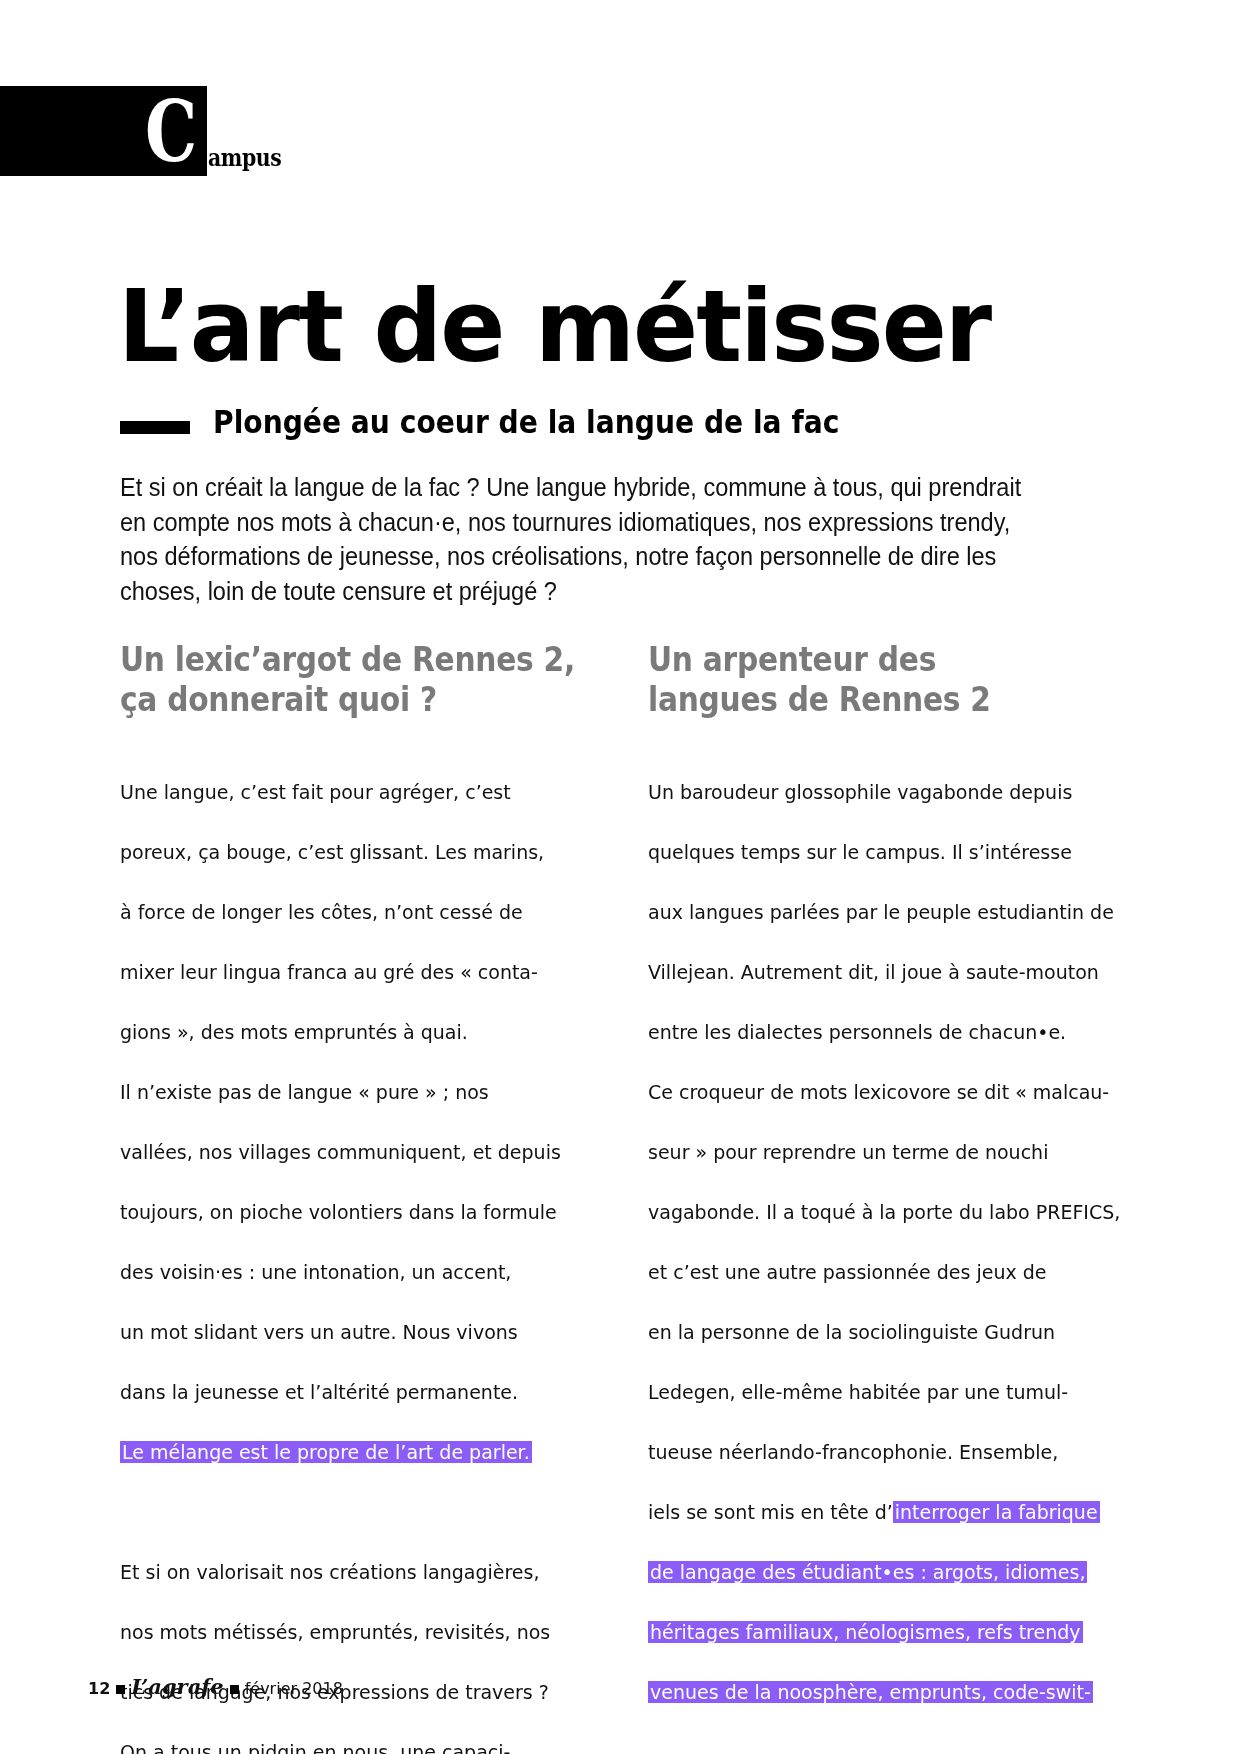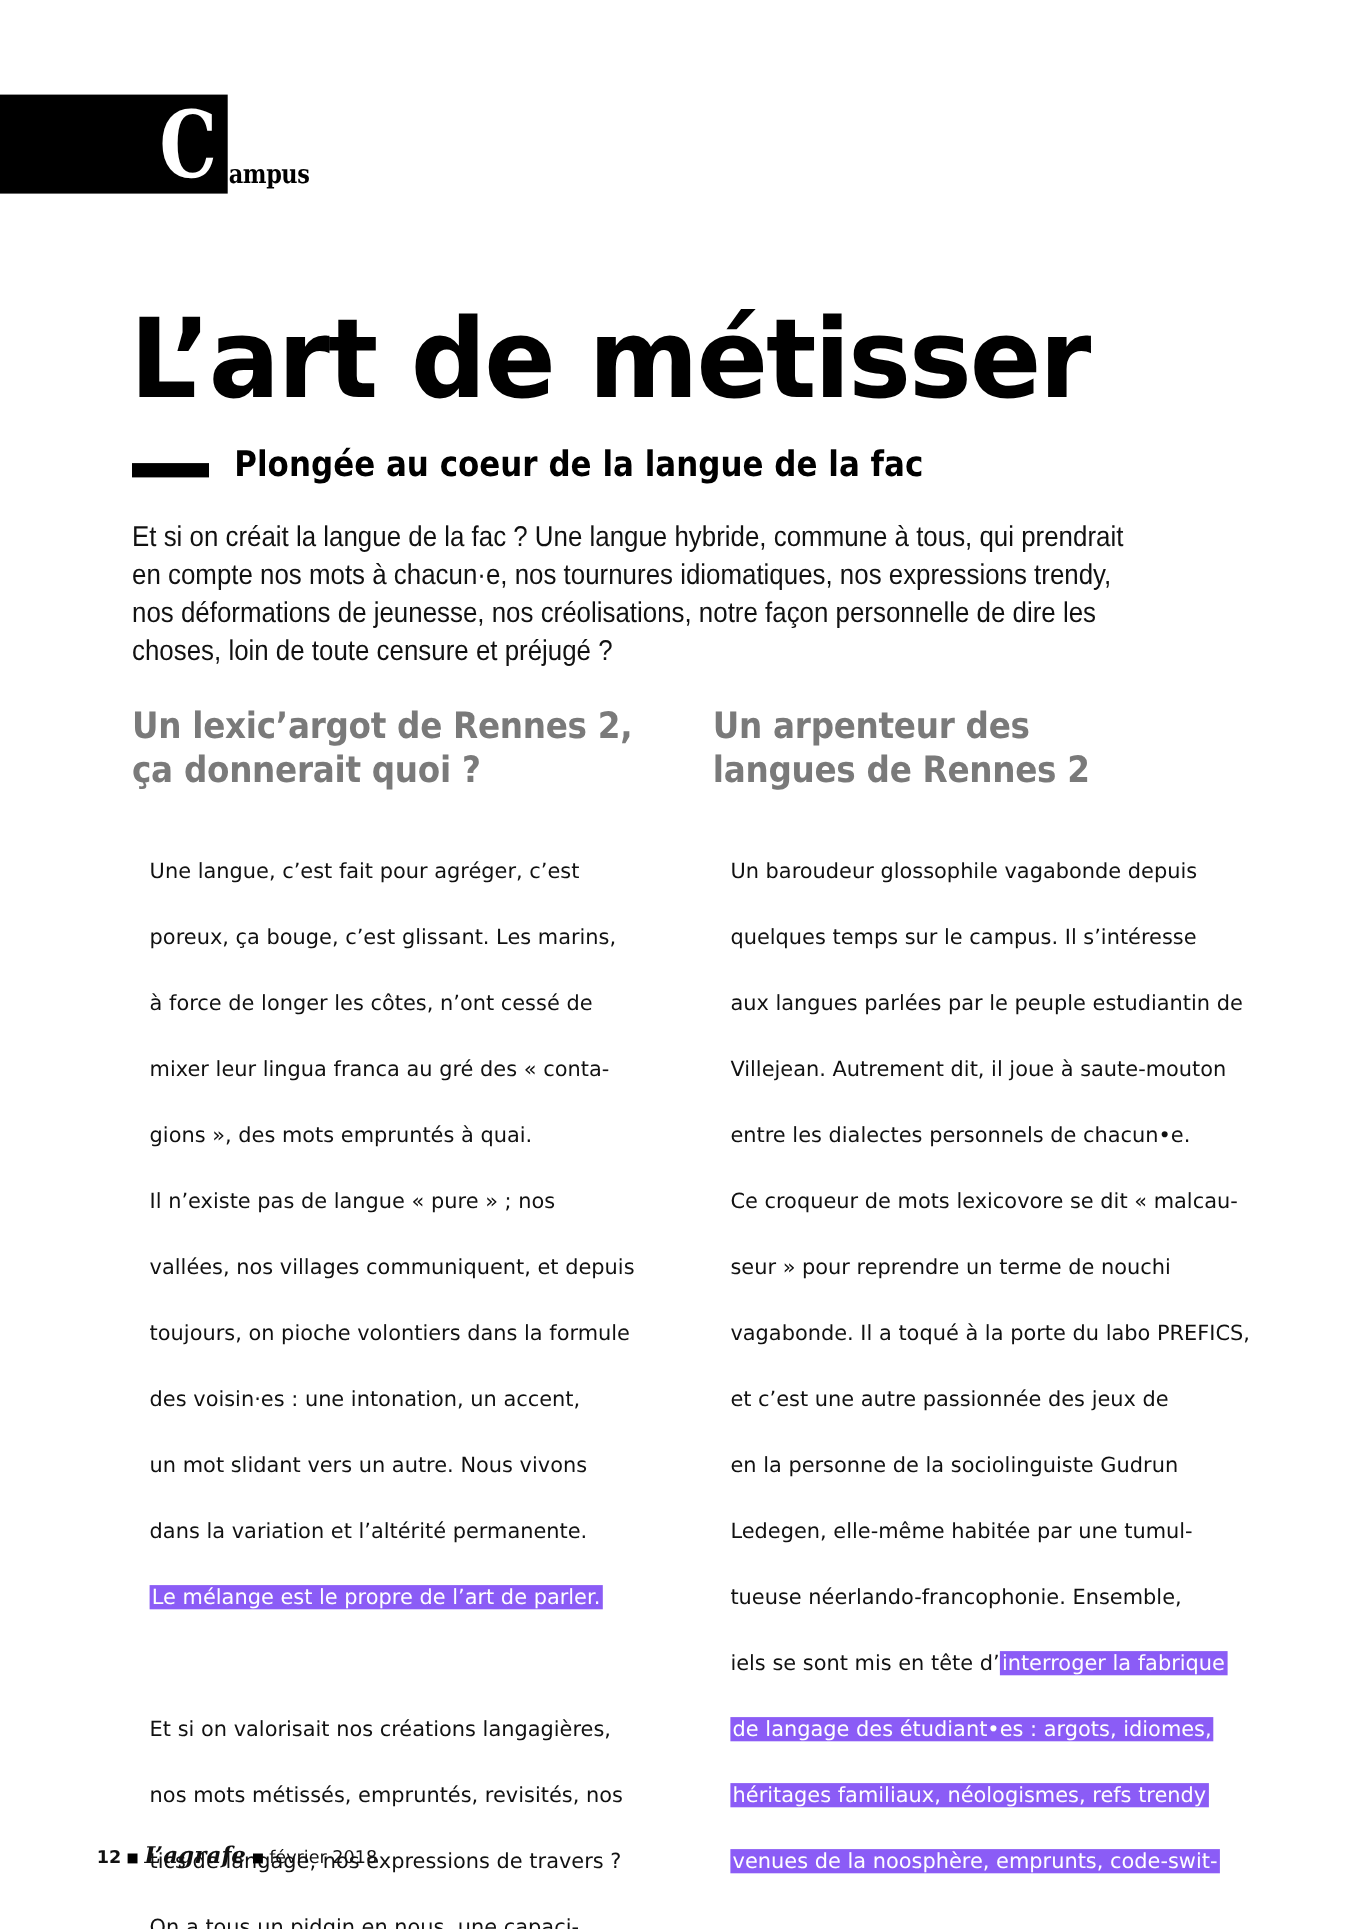--- a/index.html
+++ b/index.html
@@ -12,21 +12,21 @@
   .subtitle-bar { position: absolute; left: 120px; top: 421px; width: 70px; height: 13px; background: #000; }
   .subtitle { position: absolute; left: 213px; top: 400px; margin: 0; font-weight: bold; font-size: 32px; line-height: 44px; color: #000; transform: scaleX(0.88); transform-origin: left top; white-space: nowrap; }
 
   .intro { position: absolute; left: 120px; top: 470px; width: 1040px; margin: 0; font-family: "Liberation Sans", sans-serif; font-size: 26px; line-height: 34.5px; color: #111; transform: scaleX(0.905); transform-origin: left top; width: 1148px; }
 
   .col { position: absolute; top: 640px; }
   .col-left { left: 120px; width: 510px; }
   .col-right { left: 648px; width: 500px; }
   .section-head { margin: 0 0 27px 0; font-weight: bold; font-size: 33px; line-height: 40px; color: #7a7a7a; white-space: nowrap; transform: scaleX(0.9); transform-origin: left top; letter-spacing: -0.3px; }
   .body-text { margin: 0; font-family: "DejaVu Sans", sans-serif; font-size: 19px; line-height: 30px; color: #111; white-space: pre-line; }
-  .body-text .line { display: block; white-space: nowrap; margin-left: 16px; }
+  .body-text .line { display: block; white-space: nowrap; }
   .hl { background: #8b5cf6; color: #fff; padding: 0 2px; }
   .gap { display: block; height: 30px; }
 
   .footer { position: absolute; left: 88px; top: 1677px; font-size: 16px; line-height: 20px; color: #111; white-space: nowrap; }
   .footer .pg { font-weight: bold; }
   .footer .sq { display: inline-block; width: 9px; height: 9px; background: #000; margin: 0 6px 1px 6px; vertical-align: middle; }
   .footer .mag { font-family: "DejaVu Serif", serif; font-weight: bold; font-style: italic; font-size: 21px; }
 </style>
 </head>
 <body>
@@ -55,21 +55,21 @@
     <span class="line">Une langue, c’est fait pour agréger, c’est</span>
     <span class="line">poreux, ça bouge, c’est glissant. Les marins,</span>
     <span class="line">à force de longer les côtes, n’ont cessé de</span>
     <span class="line">mixer leur lingua franca au gré des « conta-</span>
     <span class="line">gions », des mots empruntés à quai.</span>
     <span class="line">Il n’existe pas de langue « pure » ; nos</span>
     <span class="line">vallées, nos villages communiquent, et depuis</span>
     <span class="line">toujours, on pioche volontiers dans la formule</span>
     <span class="line">des voisin·es : une intonation, un accent,</span>
     <span class="line">un mot slidant vers un autre. Nous vivons</span>
-    <span class="line">dans la variation et l’altérité permanente.</span>
+    <span class="line">dans la jeunesse et l’altérité permanente.</span>
     <span class="line"><span class="hl">Le mélange est le propre de l’art de parler.</span></span>
     <span class="gap"></span>
     <span class="line">Et si on valorisait nos créations langagières,</span>
     <span class="line">nos mots métissés, empruntés, revisités, nos</span>
     <span class="line">tics de langage, nos expressions de travers ?</span>
     <span class="line">On a tous un pidgin en nous, une capaci-</span>
     
     
     
     

